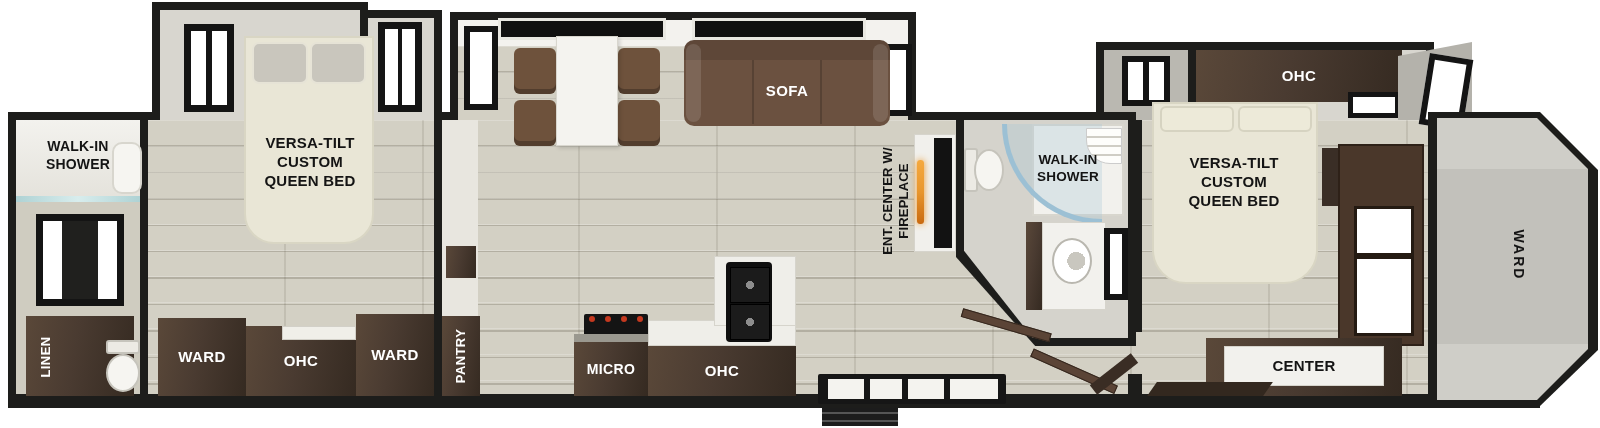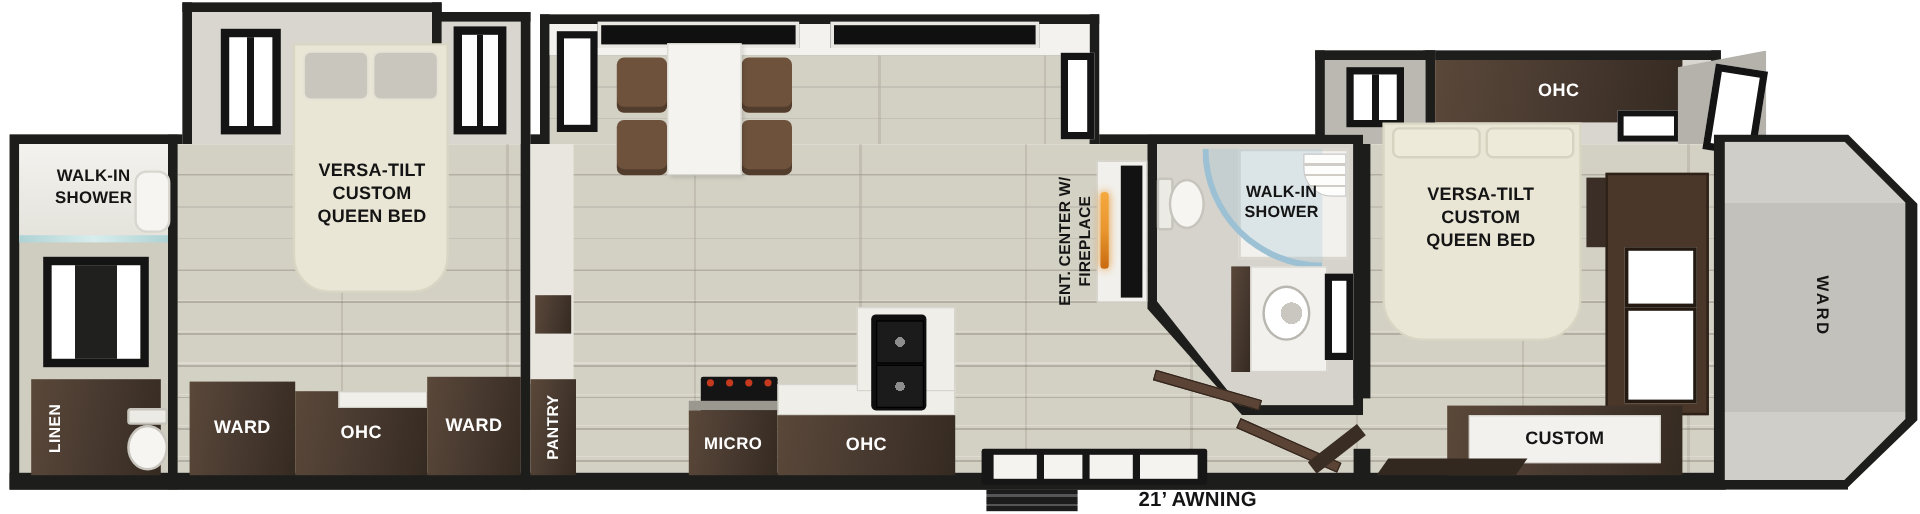--- a/index.html
+++ b/index.html
@@ -79,20 +79,28 @@
   <div class="a" style="left:692px;top:18px;width:174px;height:22px;background:#101010;border:3px solid #e8e7e1;"></div>
   <div class="a" style="left:464px;top:26px;width:34px;height:84px;border:6px solid #141414;background:#fff;"></div>
   <div class="a" style="left:884px;top:44px;width:28px;height:72px;border:6px solid #141414;background:#fff;"></div>
 
   <div class="a" style="left:514px;top:48px;width:42px;height:46px;background:#6e523c;border-radius:6px;box-shadow:inset 0 -5px 0 rgba(0,0,0,.25);"></div>
   <div class="a" style="left:618px;top:48px;width:42px;height:46px;background:#6e523c;border-radius:6px;box-shadow:inset 0 -5px 0 rgba(0,0,0,.25);"></div>
   <div class="a" style="left:514px;top:100px;width:42px;height:46px;background:#6e523c;border-radius:6px;box-shadow:inset 0 -5px 0 rgba(0,0,0,.25);"></div>
   <div class="a" style="left:618px;top:100px;width:42px;height:46px;background:#6e523c;border-radius:6px;box-shadow:inset 0 -5px 0 rgba(0,0,0,.25);"></div>
   <div class="a" style="left:556px;top:36px;width:62px;height:110px;background:#f4f3ef;border:1px solid #d8d6ce;box-shadow:2px 2px 4px rgba(0,0,0,.15);"></div>
 
+  <div class="a" style="left:684px;top:40px;width:206px;height:86px;background:var(--sofa-brown,#6b5140);border-radius:10px;">
+    <div class="a" style="left:0;top:0;width:100%;height:20px;background:rgba(0,0,0,.12);border-radius:10px 10px 0 0;"></div>
+    <div class="a" style="left:2px;top:4px;width:15px;height:78px;background:rgba(255,255,255,.12);border-radius:8px;"></div>
+    <div class="a" style="right:2px;top:4px;width:15px;height:78px;background:rgba(255,255,255,.12);border-radius:8px;"></div>
+    <div class="a" style="left:68px;top:20px;width:2px;height:64px;background:rgba(0,0,0,.18);"></div>
+    <div class="a" style="left:136px;top:20px;width:2px;height:64px;background:rgba(0,0,0,.18);"></div>
+    <div class="a wlbl" style="left:0;top:42px;width:100%;font-size:15px;">SOFA</div>
+  </div>
 
   <div class="a" style="left:442px;top:120px;width:36px;height:200px;background:#e8e6df;"></div>
   <div class="a cab" style="left:446px;top:246px;width:30px;height:32px;"></div>
   <div class="a cab" style="left:442px;top:316px;width:38px;height:80px;"></div>
   <div class="a rot wlbl" style="left:424px;top:346px;width:74px;height:20px;font-size:13px;">PANTRY</div>
   <div class="a" style="left:584px;top:314px;width:64px;height:30px;background:#141414;border-radius:2px;display:flex;justify-content:space-around;align-items:flex-start;padding-top:2px;">
     <span style="width:6px;height:6px;border-radius:50%;background:#c5391f;"></span>
     <span style="width:6px;height:6px;border-radius:50%;background:#c5391f;"></span>
     <span style="width:6px;height:6px;border-radius:50%;background:#c5391f;"></span>
     <span style="width:6px;height:6px;border-radius:50%;background:#c5391f;"></span>
@@ -143,30 +151,29 @@
   <div class="a lbl" style="left:1176px;top:154px;width:116px;font-size:15px;">VERSA-TILT CUSTOM QUEEN BED</div>
   <div class="a" style="left:1322px;top:148px;width:32px;height:58px;background:#3a2e26;"></div>
   <div class="a" style="left:1338px;top:144px;width:86px;height:202px;background:#4a372a;border:2px solid #2e2118;">
     <div style="position:absolute;left:14px;top:60px;width:54px;height:44px;background:#fff;border:3px solid #241a12;"></div>
     <div style="position:absolute;left:14px;top:110px;width:54px;height:74px;background:#fff;border:3px solid #241a12;"></div>
   </div>
   <div class="a" style="left:1398px;top:42px;width:74px;height:78px;background:#b4b2ab;clip-path:polygon(0 18%,100% 0,100% 100%,0 100%);"></div>
   <div class="a" style="left:1424px;top:56px;width:44px;height:72px;border:6px solid #141414;background:#fff;transform:rotate(9deg);"></div>
   <div class="a cab" style="left:1206px;top:338px;width:196px;height:58px;"></div>
   <div class="a white-surface" style="left:1224px;top:346px;width:160px;height:40px;display:flex;align-items:center;justify-content:center;">
-    <span class="lbl" style="font-size:15px;">CUSTOM</span>
+    <span class="lbl" style="font-size:15px;">CENTER</span>
   </div>
   <div class="a" style="left:1152px;top:382px;width:116px;height:14px;background:#33281f;transform:skewX(-35deg);"></div>
 
   <div class="a" style="left:1428px;top:106px;width:172px;height:306px;background:var(--wall,#1d1d1b);clip-path:polygon(0px 6px,112px 6px,170px 64px,170px 244px,112px 300px,0px 300px);"></div>
   <div class="a" style="left:1437px;top:118px;width:154px;height:282px;background:linear-gradient(180deg,#cfcec8 0 18%,#c2c1bb 18% 80%,#cfcec8 80%);clip-path:polygon(0 0,100px 0,151px 51px,151px 231px,100px 282px,0 282px);"></div>
   <div class="a rotcw lbl" style="left:1478px;top:244px;width:80px;height:22px;font-size:14px;letter-spacing:2px;">WARD</div>
 
   <div class="a" style="left:818px;top:374px;width:188px;height:30px;background:#161616;border-radius:2px;">
     <div style="position:absolute;left:10px;top:5px;width:36px;height:20px;background:#f4f3ef;"></div>
     <div style="position:absolute;left:52px;top:5px;width:32px;height:20px;background:#f4f3ef;"></div>
     <div style="position:absolute;left:90px;top:5px;width:36px;height:20px;background:#f4f3ef;"></div>
     <div style="position:absolute;left:132px;top:5px;width:48px;height:20px;background:#f4f3ef;"></div>
   </div>
   <div class="a" style="left:822px;top:408px;width:76px;height:18px;background:linear-gradient(180deg,#1c1c1c 0 4px,#555 4px 6px,#1c1c1c 6px 12px,#555 12px 14px,#1c1c1c 14px);"></div>
-  <div class="a lbl" style="left:898px;top:406px;width:200px;font-size:17px;font-weight:800;">21’ AWNING</div>
 
 </div>
 
 </body></html>

